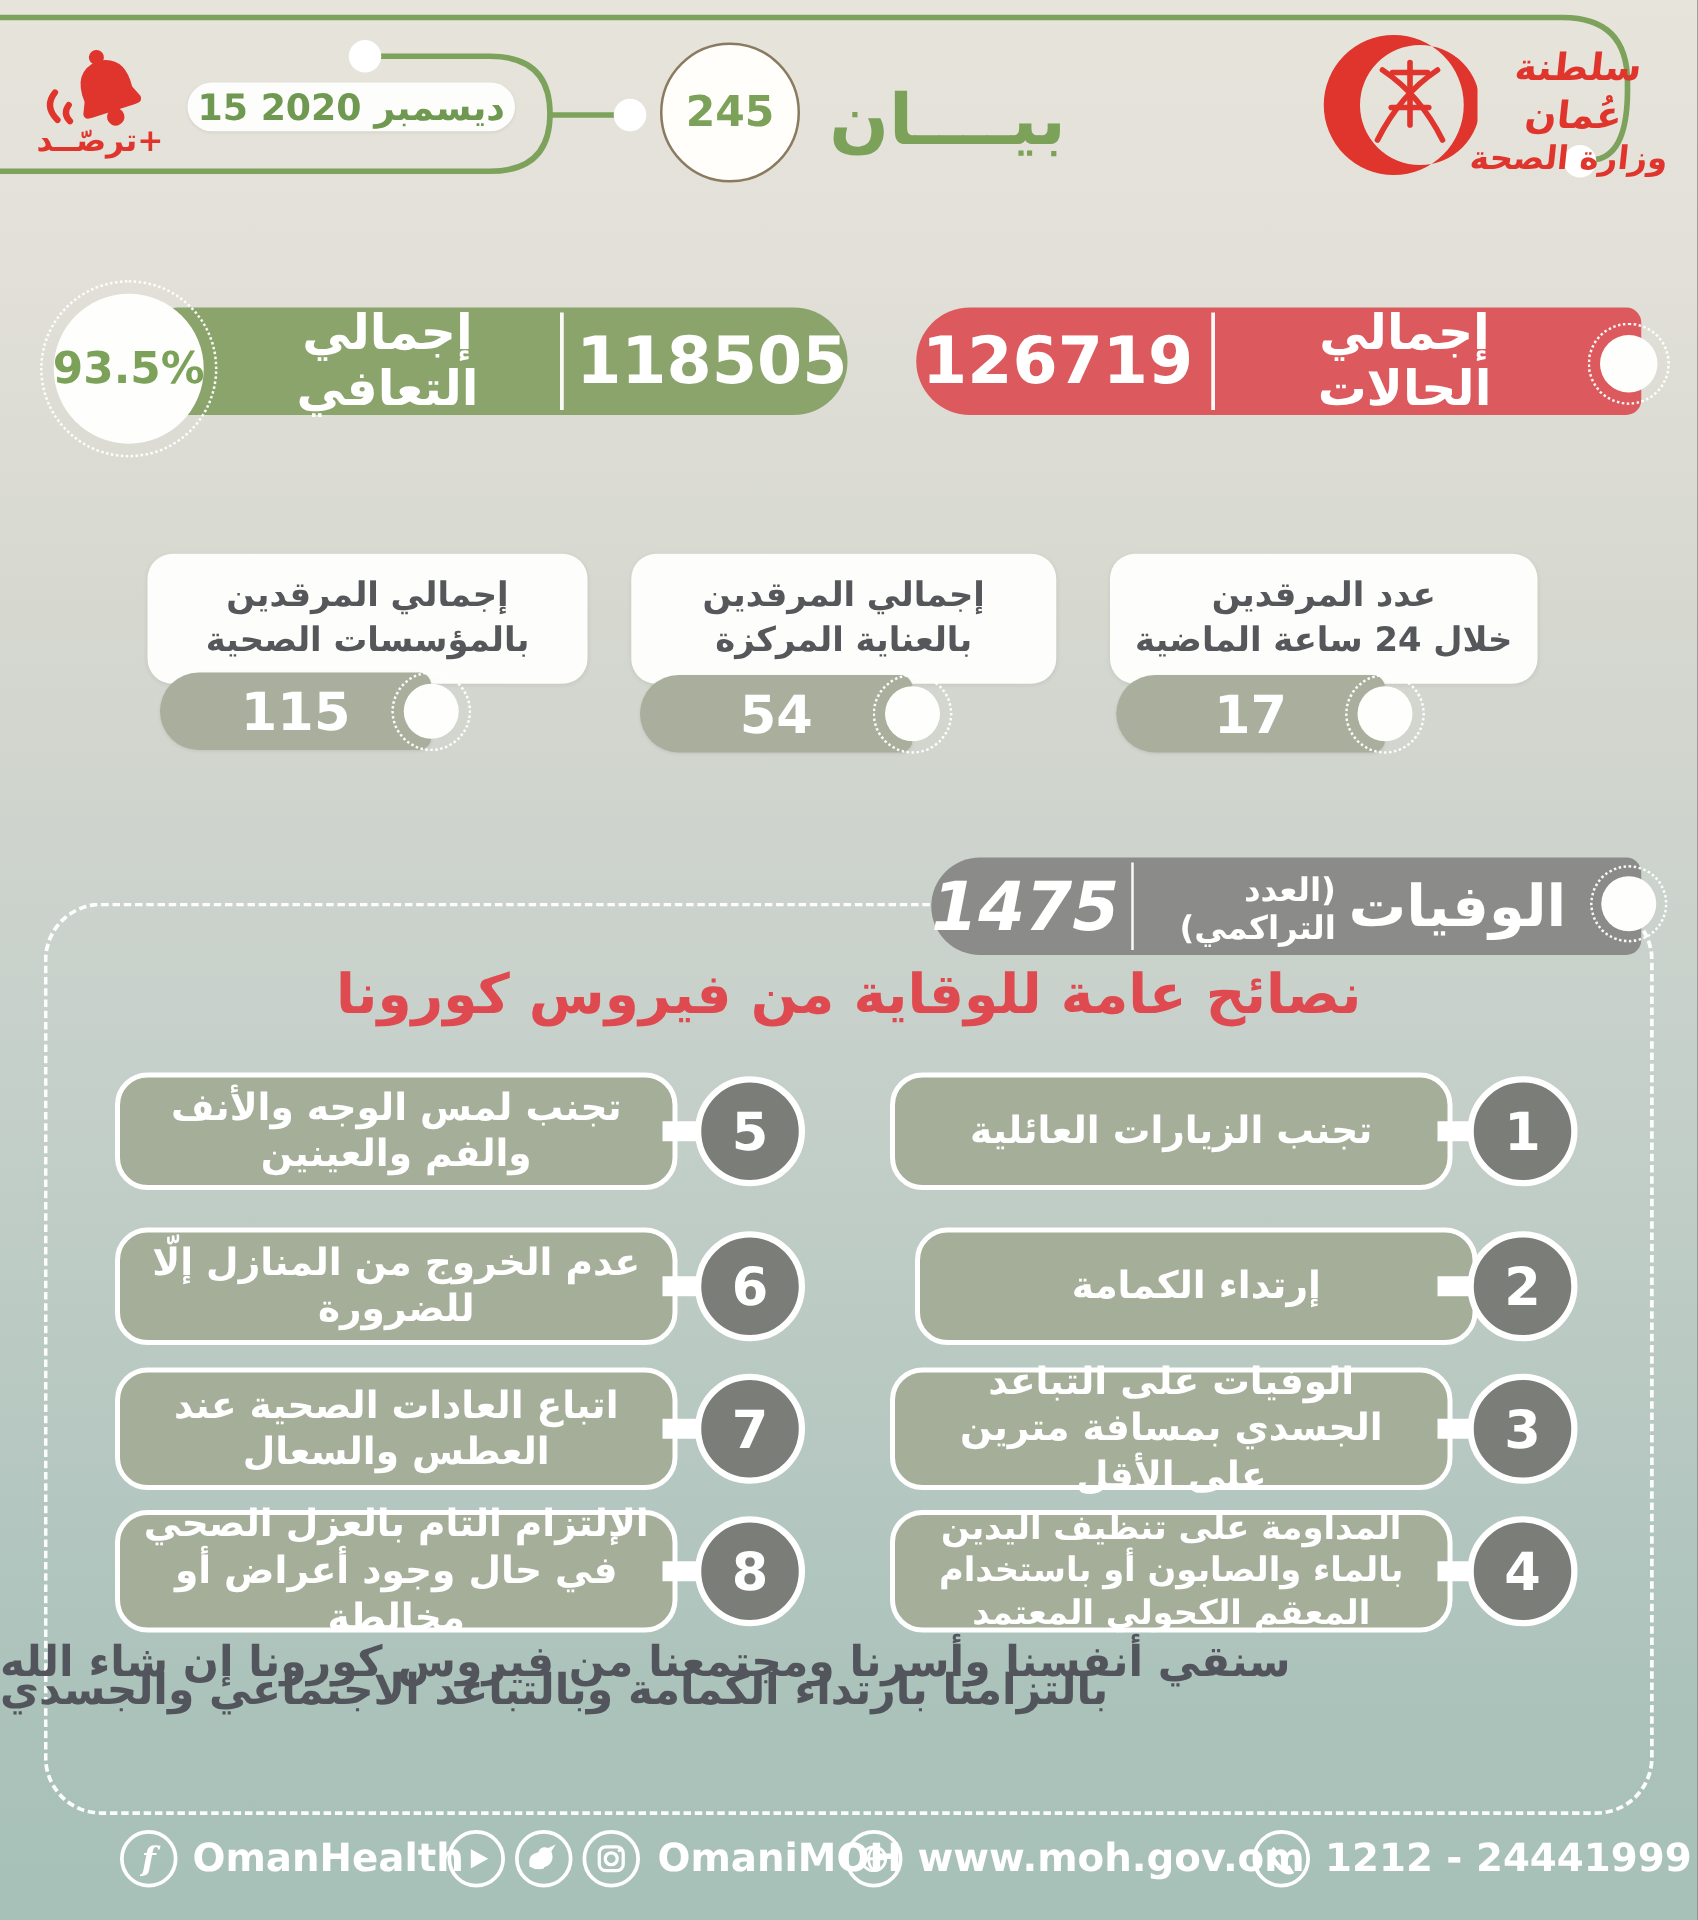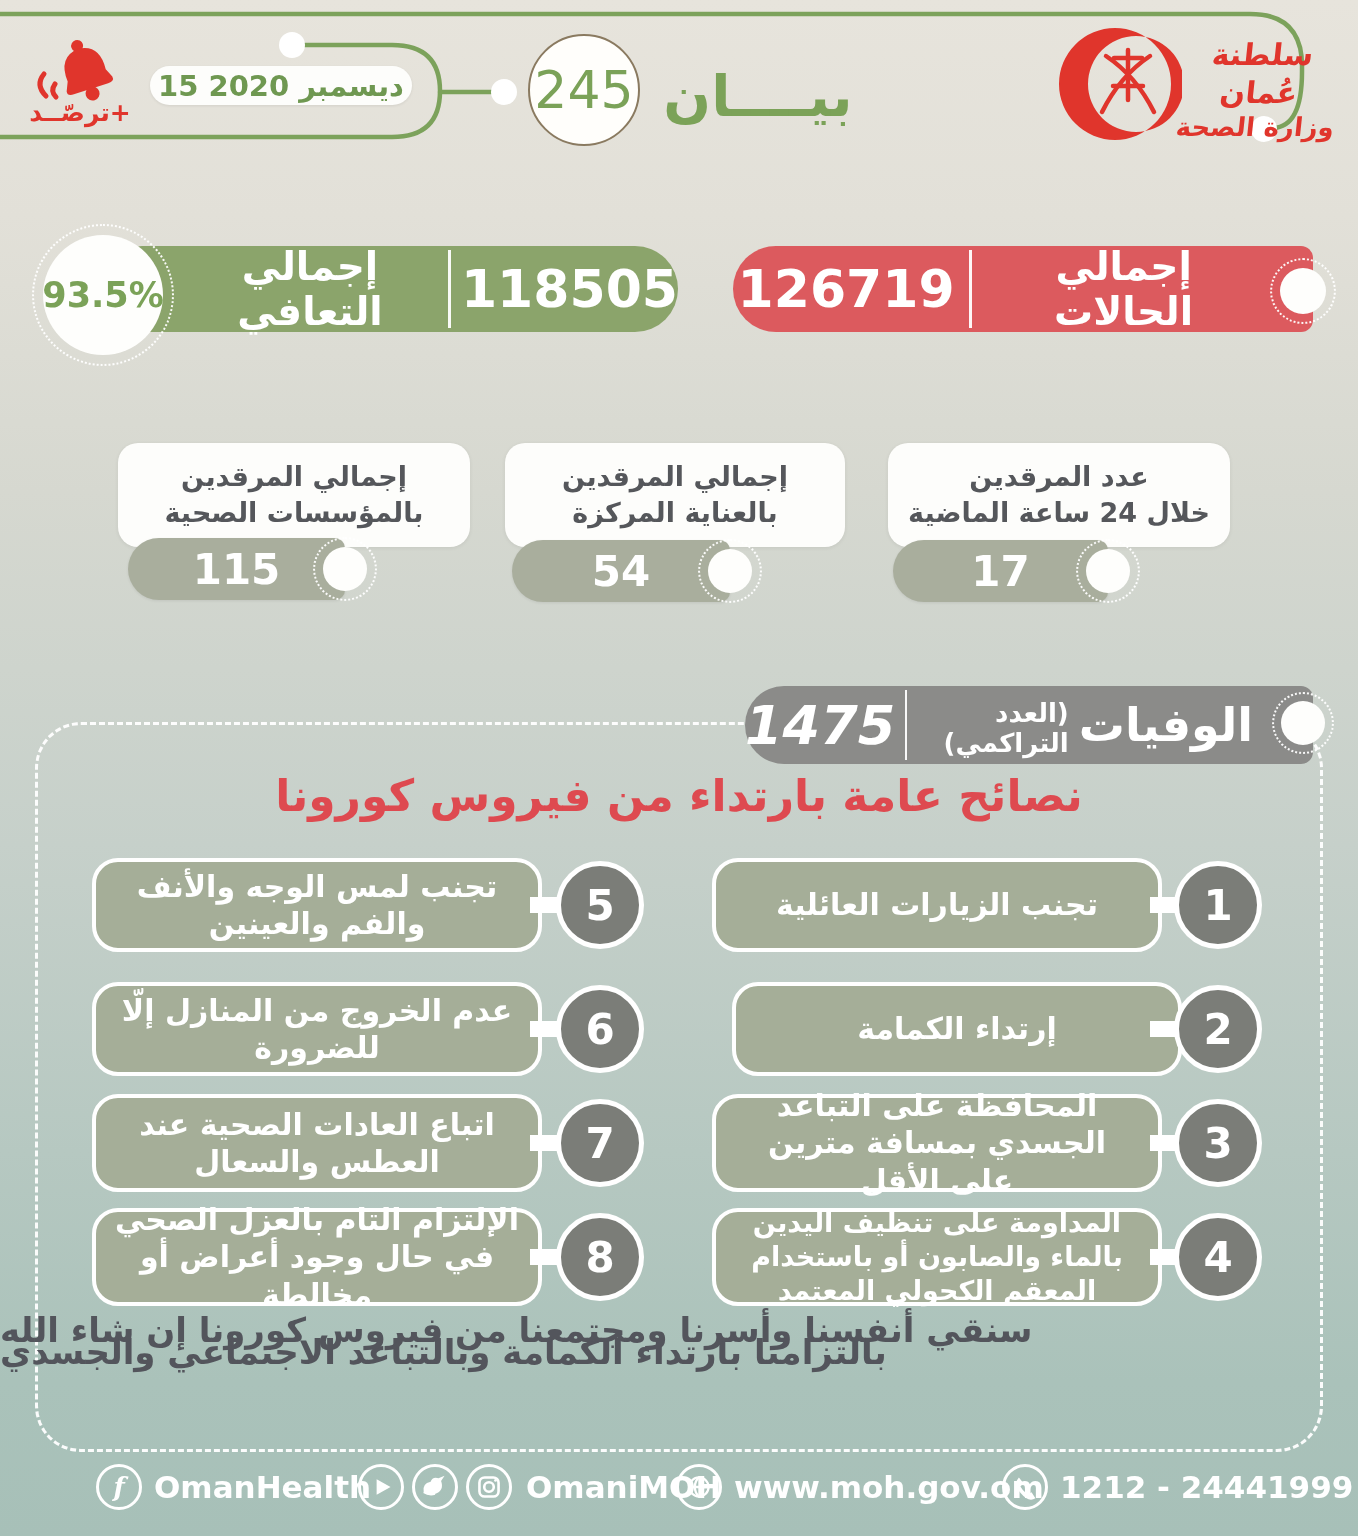--- a/index.html
+++ b/index.html
@@ -8,21 +8,21 @@
     font-family:"DejaVu Sans","Liberation Sans",sans-serif;
     background:linear-gradient(180deg,#e7e4dc 0%,#e2e0d8 14%,#d6d8d0 32%,#c6d0ca 55%,#b6c8c1 75%,#aac2ba 90%,#a7c0b8 100%);
   }
   .abs{position:absolute;}
   
   .decor-svg{left:0;top:0;width:1358px;height:1536px;pointer-events:none;}
   .date-pill{left:150px;top:66px;width:262px;height:39px;background:#fdfdfb;border-radius:27px;
     display:flex;align-items:center;justify-content:center;color:#6f9851;font-weight:bold;font-size:29px;
     box-shadow:0 1px 3px rgba(0,0,0,.08);}
   .bulletin-circle{left:528px;top:34px;width:112px;height:112px;background:#fffefb;border:2px solid #8a7a60;
-    border-radius:50%;display:flex;align-items:center;justify-content:center;color:#7ba258;font-weight:normal;font-size:52px;
+    border-radius:50%;display:flex;align-items:center;justify-content:center;color:#7ba258;font-weight:bold;font-size:34px;
     box-sizing:border-box;}
   .bulletin-word{left:648px;top:44px;width:220px;height:104px;display:flex;align-items:center;justify-content:center;
     color:#7ba258;font-weight:bold;font-size:56px;}
   .tarassud{left:10px;top:98px;width:140px;text-align:center;color:#e0352c;font-weight:bold;font-size:25px;}
   .moh-callig{left:1176px;top:36px;width:166px;text-align:center;color:#e0352c;font-weight:bold;
     transform:skewX(-6deg);line-height:1.25;}
   .moh-callig .l1{font-size:30px;}
   .moh-callig .l2{font-size:26px;}
   
   .badge{display:flex;align-items:center;direction:rtl;color:#fff;font-weight:bold;box-sizing:border-box;}
@@ -175,36 +175,36 @@
   <div class="abs badge badge-deaths">
     <span class="lbl">الوفيات</span>
     <span class="sub">(العدد التراكمي)</span>
     <span class="sep"></span>
     <span class="val">1475</span>
   </div>
   <div class="abs dotring deaths-ring">
       <div class="solid"></div>
     </div>
 
-  <div class="abs tips-title">نصائح عامة بارتداء من فيروس كورونا</div>
+  <div class="abs tips-title">نصائح عامة للوقاية من فيروس كورونا</div>
 
   <div class="abs tip-pill" style="left:712px;top:858px;width:450px;height:94px">
     <span>تجنب الزيارات العائلية</span>
     </div>
   <div class="abs conn" style="left:1150px;top:897px"></div>
   <div class="abs num-circle" style="left:1174px;top:861px">1</div>
 
   <div class="abs tip-pill" style="left:732px;top:982px;width:450px;height:94px">
     <span>إرتداء الكمامة</span>
     </div>
   <div class="abs conn" style="left:1150px;top:1021px"></div>
   <div class="abs num-circle" style="left:1174px;top:985px">2</div>
 
   <div class="abs tip-pill" style="left:712px;top:1094px;width:450px;height:98px">
-    <span>المحافظة على التباعد الجسدي بمسافة مترين على الأقل</span>
+    <span>الوفيات على التباعد الجسدي بمسافة مترين على الأقل</span>
     </div>
   <div class="abs conn" style="left:1150px;top:1135px"></div>
   <div class="abs num-circle" style="left:1174px;top:1099px">3</div>
 
   <div class="abs tip-pill" style="left:712px;top:1208px;width:450px;height:98px;font-size:27px">
     <span>المداومة على تنظيف اليدين بالماء والصابون أو باستخدام المعقم الكحولي المعتمد</span>
     </div>
   <div class="abs conn" style="left:1150px;top:1249px"></div>
   <div class="abs num-circle" style="left:1174px;top:1213px">4</div>
 

